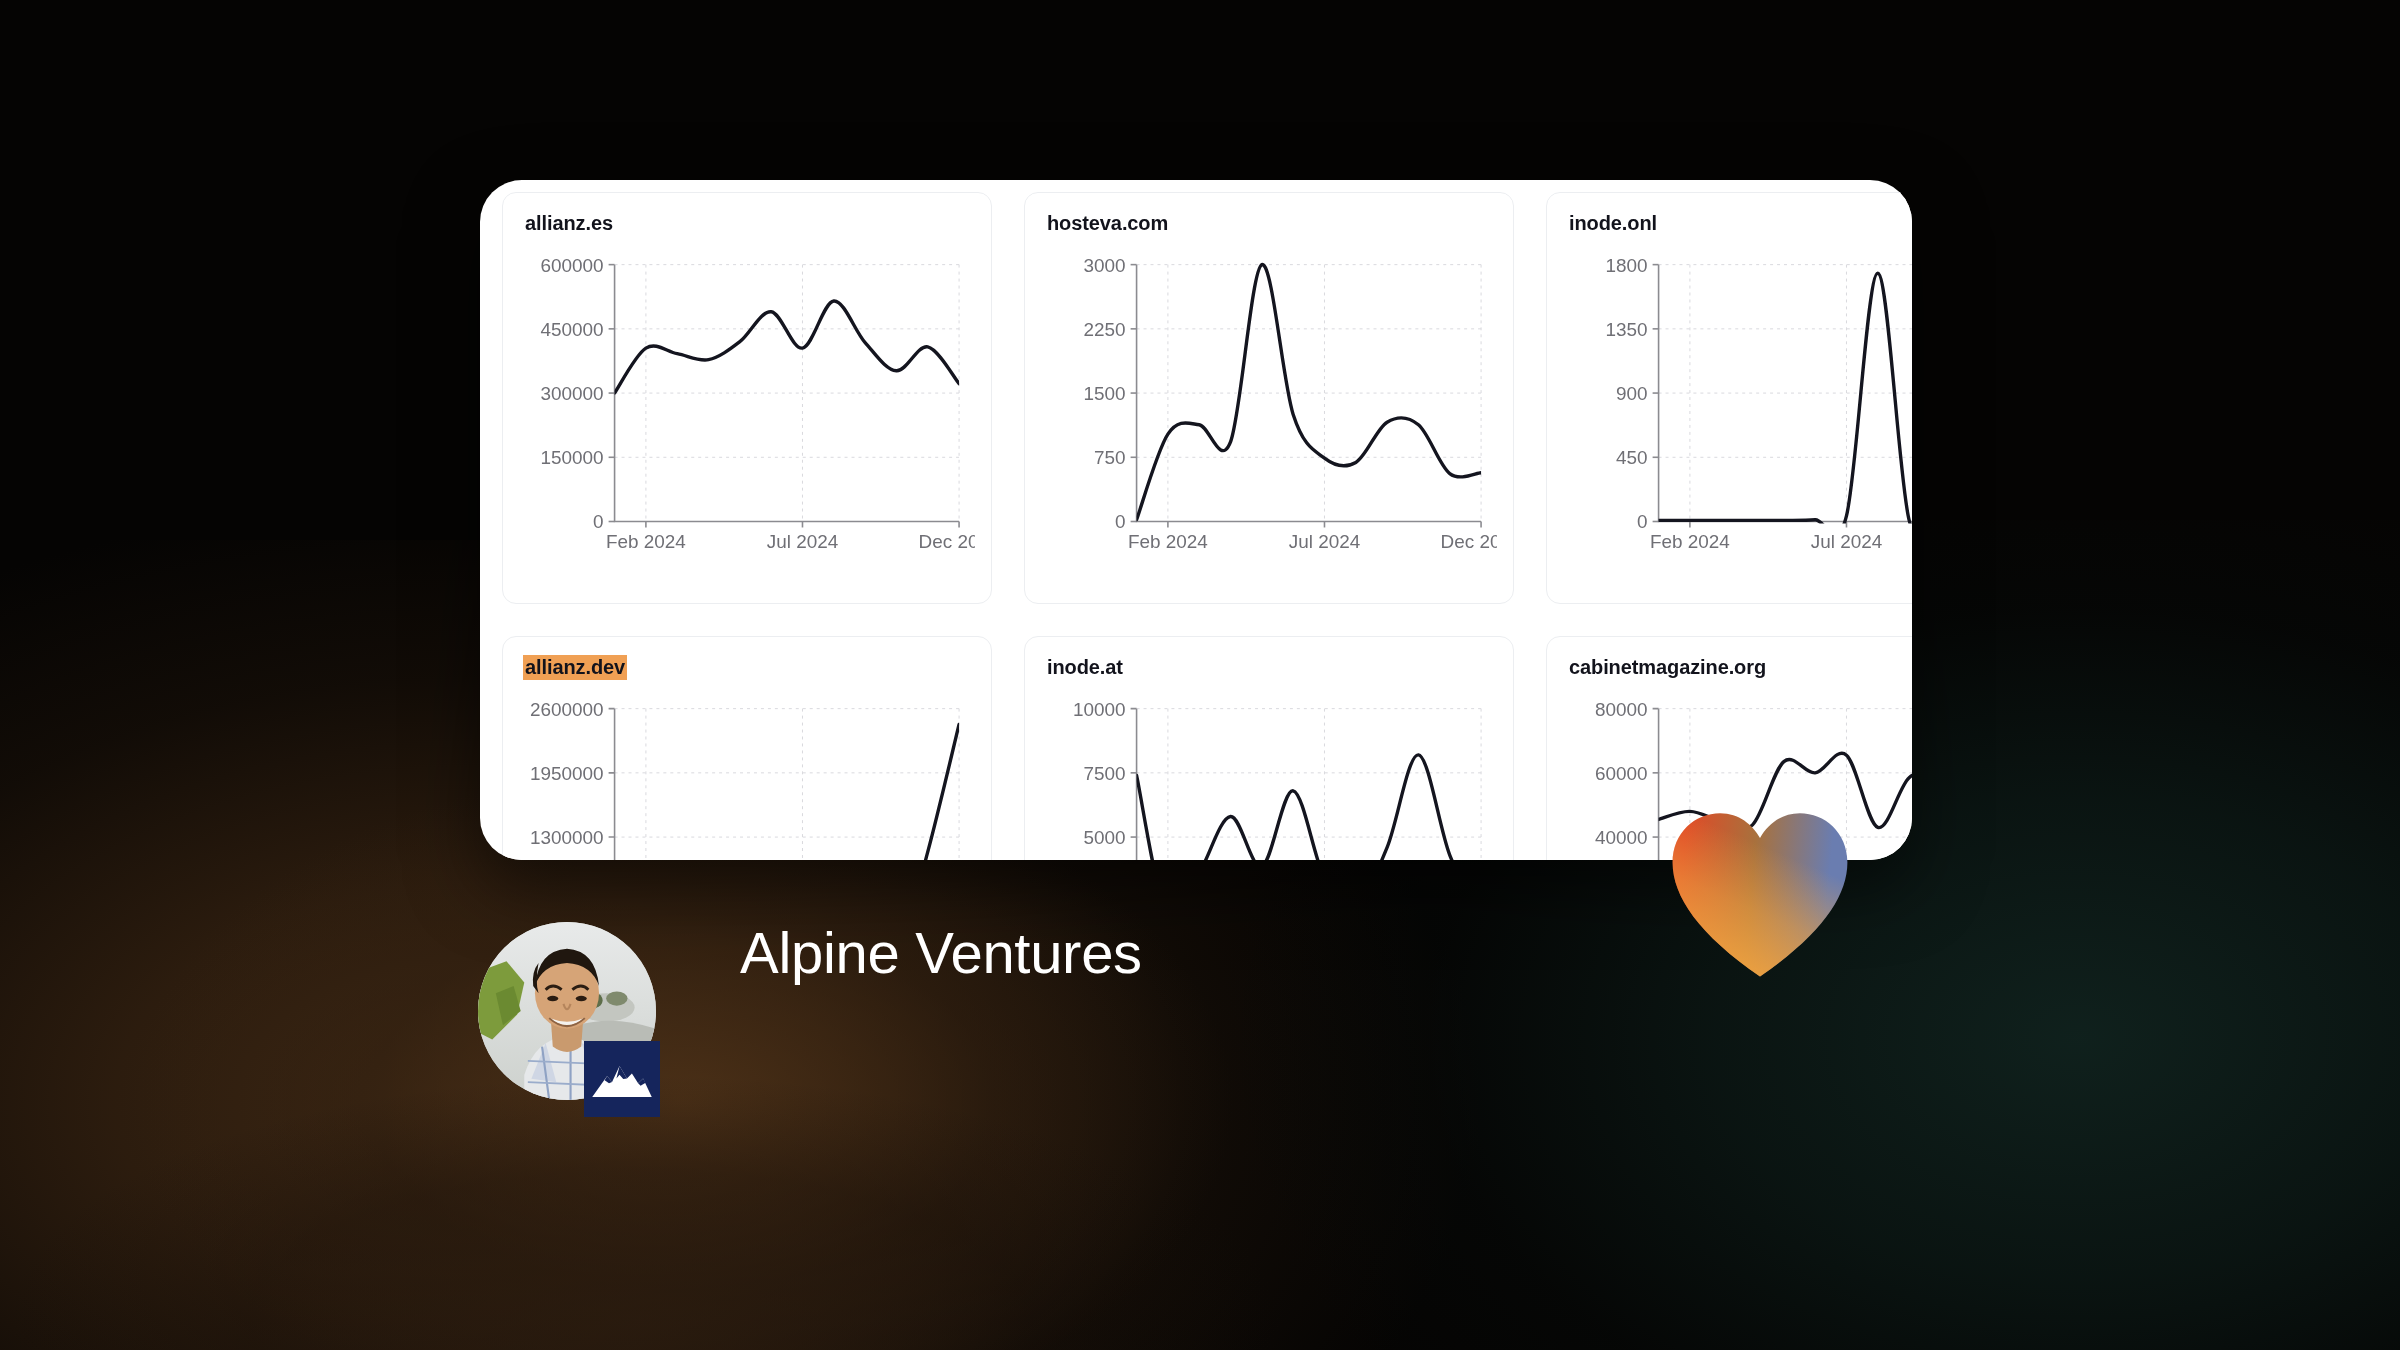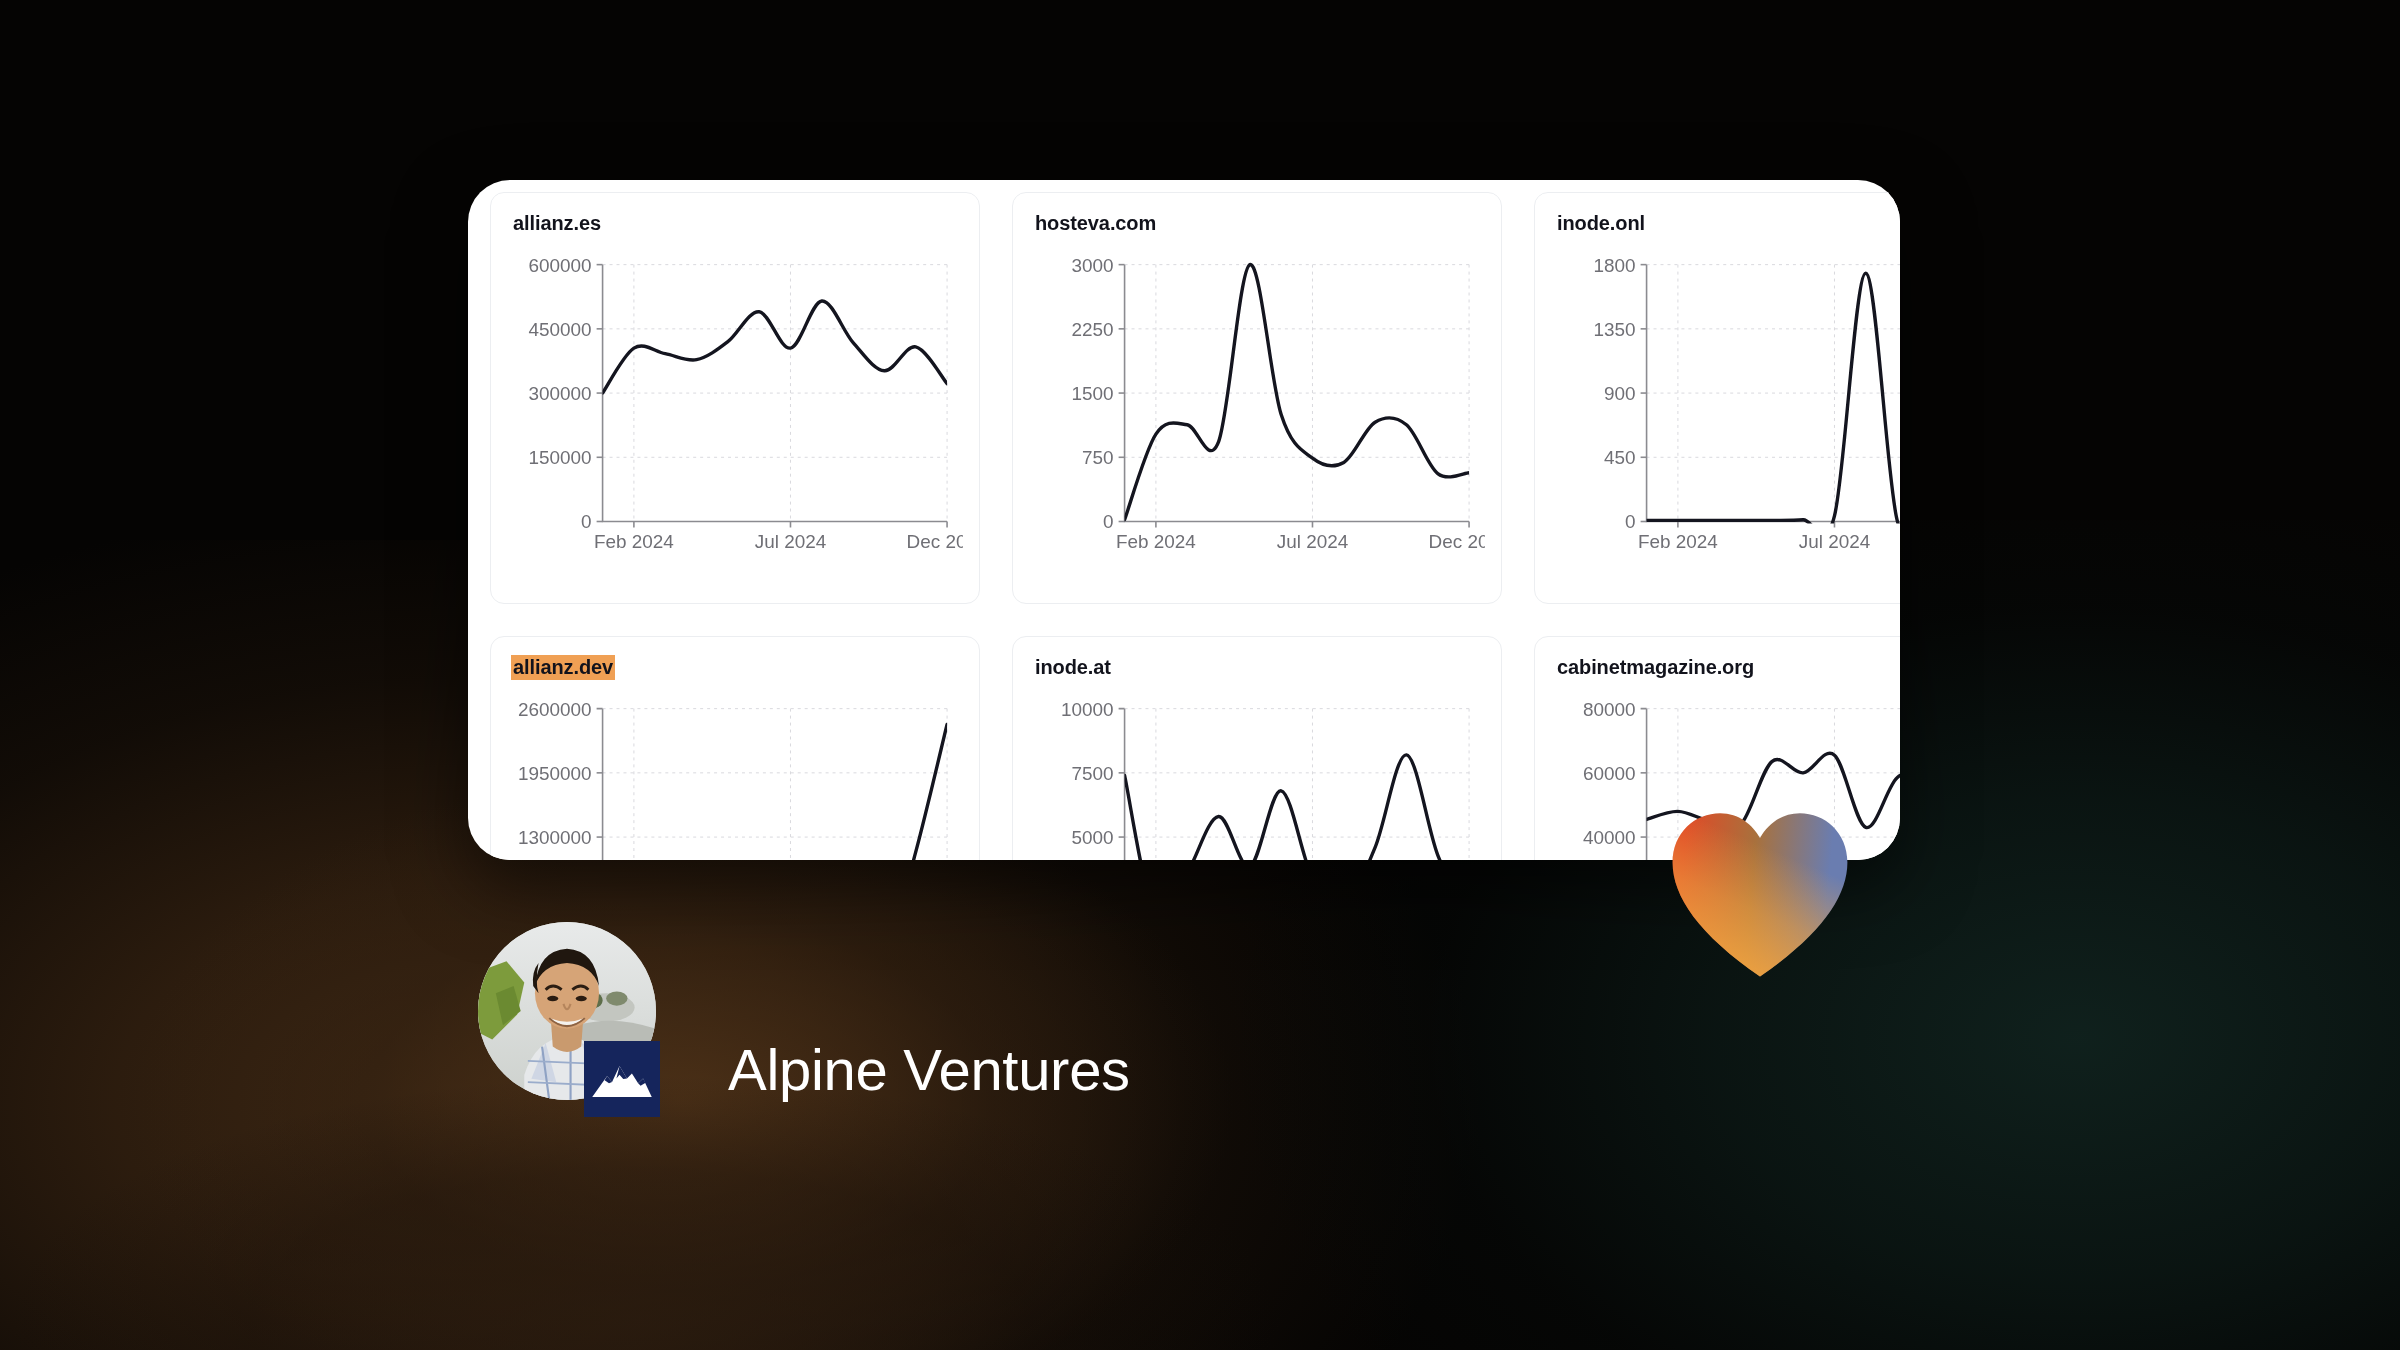--- a/index.html
+++ b/index.html
@@ -54,21 +54,21 @@
     width:1500px; height:520px;
     background:radial-gradient(ellipse 52% 58% at 48% 60%,
                 rgba(40,26,14,0.75) 0%,
                 rgba(22,14,8,0.35) 50%,
                 rgba(5,4,3,0) 82%);
   }
 
   
   #panel {
     position:absolute;
-    left:468px; top:180px;
+    left:480px; top:180px;
     width:1432px; height:680px;
     background:#ffffff;
     border-radius:42px;
     overflow:hidden;
     box-shadow:0 26px 70px rgba(0,0,0,0.55);
   }
   #grid {
     position:absolute;
     left:22px; top:12px;
     width:1500px;
@@ -104,22 +104,22 @@
   .xtick { font-size:19px; fill:#6f6f75; font-family:"Liberation Sans", sans-serif; text-anchor:middle; }
   .axis-line { stroke:#8b8b90; stroke-width:1.6; fill:none; }
   .grid-line { stroke:#d9d9de; stroke-width:1; stroke-dasharray:3 4; }
   .series-line { fill:none; stroke:#14151f; stroke-width:3.4; stroke-linejoin:round; stroke-linecap:round; }
 
   
   #branding {
     position:absolute;
     left:478px; top:922px;
     display:flex;
-    align-items:flex-end;
-    gap:0;
+    align-items:flex-start;
+    gap:12px;
   }
   #avatar-block { position:relative; width:178px; height:178px; flex:0 0 auto; }
   #avatar {
     width:178px; height:178px;
     border-radius:50%;
     overflow:hidden;
     position:relative;
     background:#cfd2cd;
   }
   #avatar svg { display:block; width:100%; height:100%; }

